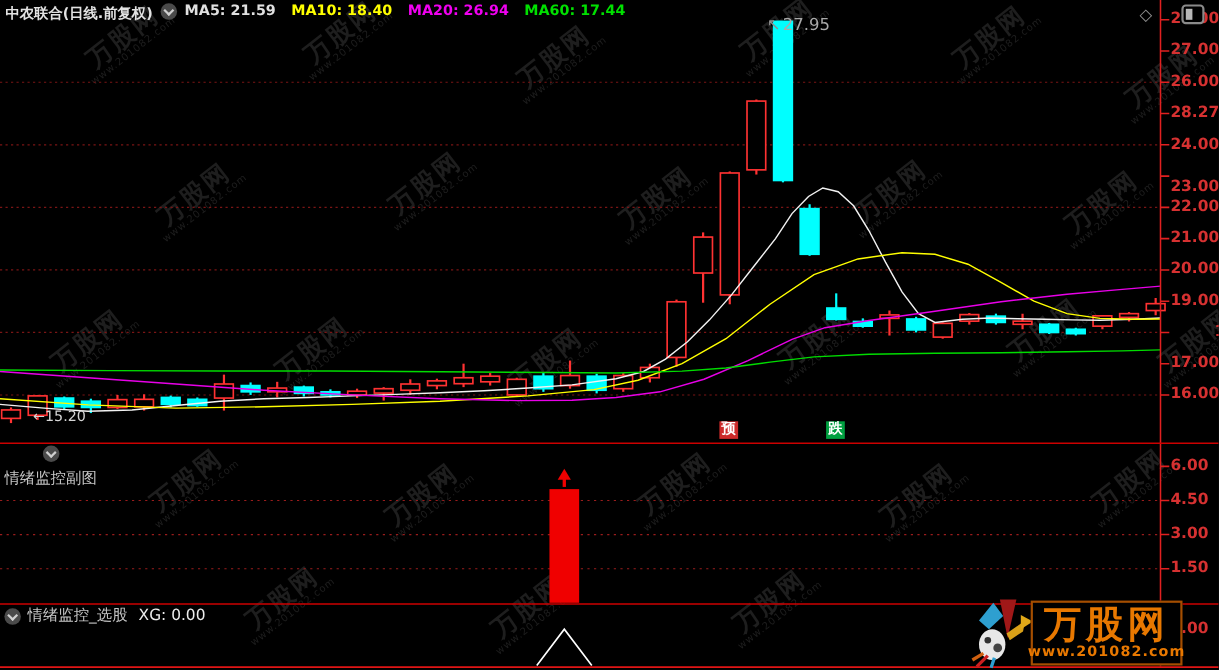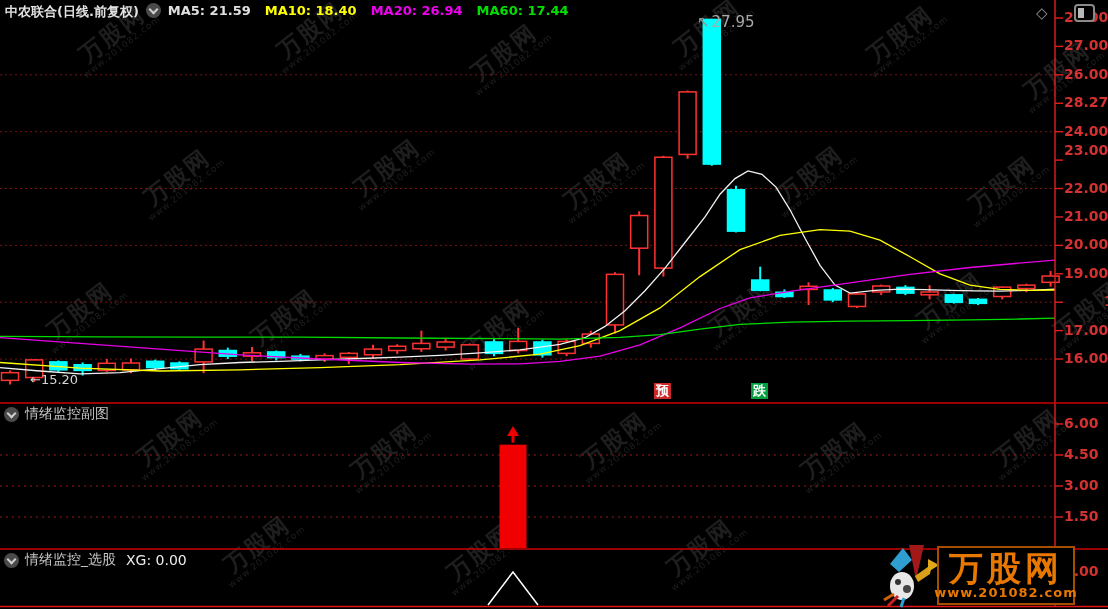--- a/index.html
+++ b/index.html
@@ -293,37 +293,37 @@
 
   <span class="diamond">◇</span>
   <span class="layout-icon"></span>
 
   <div class="callout-high"><span class="arr">↖</span><span>27.95</span></div>
   <div class="callout-low">←15.20</div>
 
   <div class="badge" id="badge-0" style="background: rgb(204, 42, 42);">预</div>
   <div class="badge" id="badge-1" style="background: rgb(0, 160, 64);">跌</div>
 
-  <div class="plabel" style="left:4px;top:405px;">
+  <div class="plabel" style="left:4px;top:405px;flex-direction:column;">
     <span class="cicon"></span>
     <span>情绪监控副图</span>
   </div>
   <div class="plabel" style="left:4px;top:551px;">
     <span class="cicon"></span>
     <span>情绪监控_选股</span>
     <span class="xg">XG: 0.00</span>
   </div>
 
   <div id="axis-layer">
       <div class="axis-label" style="top: 9px;">28.00</div>
       <div class="axis-label" style="top: 37.42px;">27.00</div>
       <div class="axis-label" style="top: 65.84px;">26.00</div>
       <div class="axis-label" style="top: 94.26px;">28.27</div>
       <div class="axis-label" style="top: 122.68px;">24.00</div>
-      <div class="axis-label" style="top: 142px;">23.00</div>
+      <div class="axis-label" style="top: 162px;">23.00</div>
       <div class="axis-label" style="top: 179.52px;">22.00</div>
       <div class="axis-label" style="top: 207.94px;">21.00</div>
       <div class="axis-label" style="top: 236.36px;">20.00</div>
       <div class="axis-label" style="top: 264.78px;">19.00</div>
       <div class="axis-label" style="top: 293.2px; margin-left: 40px;">18.00</div>
       <div class="axis-label" style="top: 321.62px;">17.00</div>
       <div class="axis-label" style="top: 350.04px;">16.00</div>
       <div class="axis-label" style="top: 414.98px;">6.00</div>
       <div class="axis-label" style="top: 445.985px;">4.50</div>
       <div class="axis-label" style="top: 476.99px;">3.00</div>

